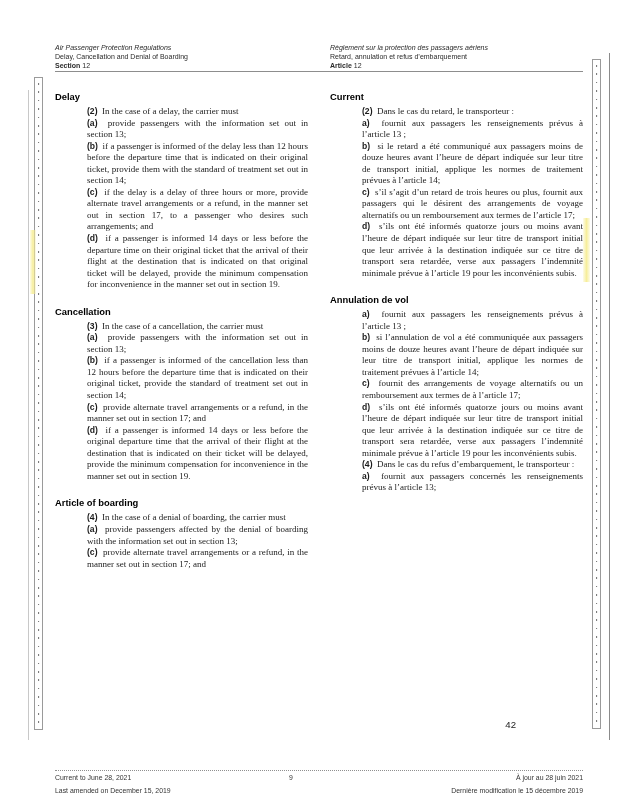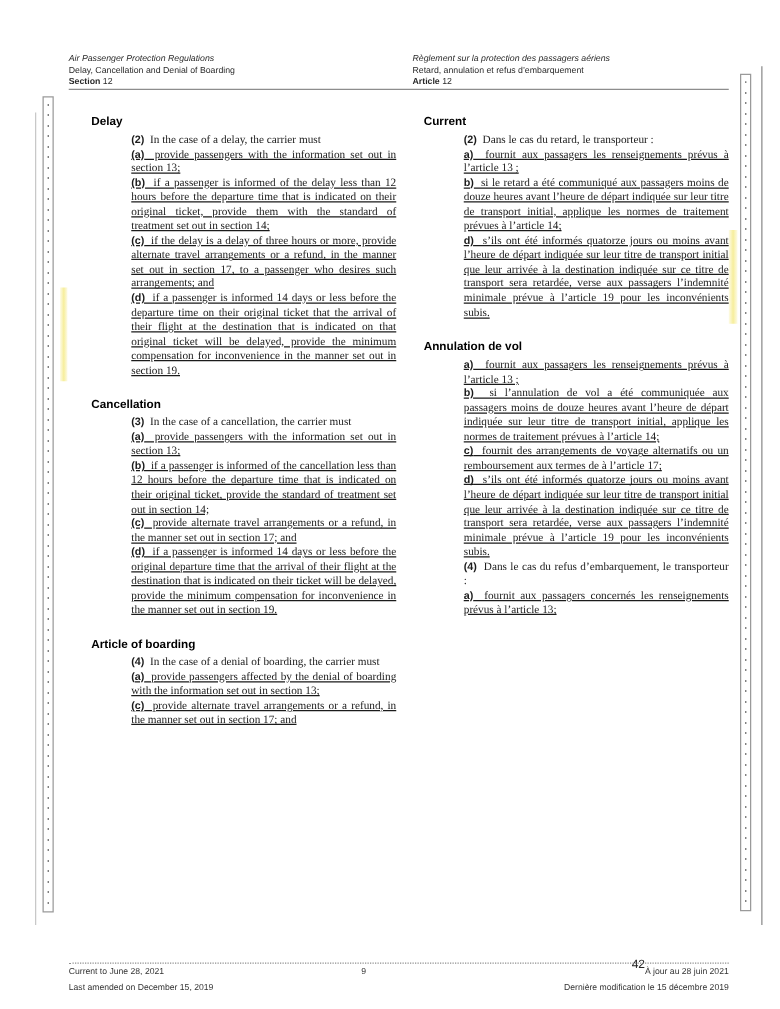--- a/index.html
+++ b/index.html
@@ -18,35 +18,35 @@
   .ruler-left{left:34px;top:77px;height:653px;}
   .ruler-right{left:592px;top:59px;height:670px;}
   .ruler .dots{position:absolute;left:50%;transform:translateX(-50%);top:5px;bottom:5px;width:1.8px;
     background-image:repeating-linear-gradient(to bottom,#6e6e6e 0 1.7px,transparent 1.7px 8.4px);}
   .vline{position:absolute;width:0;}
   .vline-right{left:609px;top:53px;height:687px;border-left:1px solid #8b8b8b;}
   .vline-left{left:28px;top:90px;height:650px;border-left:1px solid #c8c8c8;}
 
   
   .main{position:absolute;top:76px;left:55px;width:528px;display:flex;align-items:flex-start;}
-  .col{width:253px;margin-left:18px;}
+  .col{width:253px;}
   .col-fr{margin-left:22px;}
   .sec-heading{font-family:"Liberation Sans",sans-serif;font-weight:bold;font-size:9.4px;line-height:11px;
                color:#000;margin:15px 0 4px 0;}
   .main p{margin:0;font-size:9px;line-height:11.55px;text-align:justify;padding-left:32px;}
   .intro{margin-top:2px;}
-  .item{margin-top:8.5px;margin-left:13px;position:relative;text-decoration:underline;}
+  .item{margin-top:8.5px;margin-left:13px;position:relative;}
   .lbl{font-family:"Liberation Sans",sans-serif;font-weight:bold;font-size:8.6px;}
   .hl-left::before{content:"";position:absolute;left:-25px;top:-3px;bottom:-3px;width:6px;
     background:linear-gradient(to right,rgba(248,240,165,.25),rgba(246,237,150,.95),rgba(248,240,165,.25));}
   .hl-right::after{content:"";position:absolute;right:-7px;top:-3px;bottom:-3px;width:7px;
     background:linear-gradient(to right,rgba(248,240,165,.25),rgba(246,237,150,.95),rgba(248,240,165,.25));}
 
   
-  .reg-page-num{position:absolute;top:766px;right:108px;font-family:"Liberation Sans",sans-serif;
+  .reg-page-num{position:absolute;top:719px;right:108px;font-family:"Liberation Sans",sans-serif;
                 font-size:9.6px;color:#222;}
   .footer-rule{position:absolute;top:770px;left:55px;width:528px;border-top:1px dotted #8f8f8f;}
   .footer-row{position:absolute;left:55px;width:528px;display:flex;justify-content:space-between;
               font-family:"Liberation Sans",sans-serif;font-size:6.9px;color:#333;}
   .footer-row1{top:774px;}
   .footer-row2{top:786.5px;}
   .pdf-page-num{position:absolute;left:234px;top:0;}
 </style>
 </head>
 <body>
@@ -93,20 +93,21 @@
         <div class="sec-heading">Article of boarding</div>
         <p class="intro"><b class="lbl">(4)</b>&nbsp; In the case of a denial of boarding, the carrier must</p>
         <p class="item"><b class="lbl">(a)</b>&nbsp; provide passengers affected by the denial of boarding with the information set out in section 13;</p>
         <p class="item"><b class="lbl">(c)</b>&nbsp; provide alternate travel arrangements or a refund, in the manner set out in section 17; and</p>
       </div>
     <div class="col col-fr" id="col-fr">
         <div class="sec-heading">Current</div>
         <p class="intro"><b class="lbl">(2)</b>&nbsp; Dans le cas du retard, le transporteur :</p>
         <p class="item"><b class="lbl">a)</b>&nbsp; fournit aux passagers les renseignements prévus à l’article 13 ;</p>
         <p class="item"><b class="lbl">b)</b>&nbsp; si le retard a été communiqué aux passagers moins de douze heures avant l’heure de départ indiquée sur leur titre de transport initial, applique les normes de traitement prévues à l’article 14;</p>
+        <p class="item"><b class="lbl">c)</b>&nbsp; s’il s’agit d’un retard de trois heures ou plus, fournit aux passagers qui le désirent des arrangements de voyage alternatifs ou un remboursement aux termes de l’article 17;</p>
         <p class="item hl-right"><b class="lbl">d)</b>&nbsp; s’ils ont été informés quatorze jours ou moins avant l’heure de départ indiquée sur leur titre de transport initial que leur arrivée à la destination indiquée sur ce titre de transport sera retardée, verse aux passagers l’indemnité minimale prévue à l’article 19 pour les inconvénients subis.</p>
         <div class="sec-heading">Annulation de vol</div>
         <p class="item"><b class="lbl">a)</b>&nbsp; fournit aux passagers les renseignements prévus à l’article 13 ;</p>
         <p class="item"><b class="lbl">b)</b>&nbsp; si l’annulation de vol a été communiquée aux passagers moins de douze heures avant l’heure de départ indiquée sur leur titre de transport initial, applique les normes de traitement prévues à l’article 14;</p>
         <p class="item"><b class="lbl">c)</b>&nbsp; fournit des arrangements de voyage alternatifs ou un remboursement aux termes de à l’article 17;</p>
         <p class="item"><b class="lbl">d)</b>&nbsp; s’ils ont été informés quatorze jours ou moins avant l’heure de départ indiquée sur leur titre de transport initial que leur arrivée à la destination indiquée sur ce titre de transport sera retardée, verse aux passagers l’indemnité minimale prévue à l’article 19 pour les inconvénients subis.</p>
         <p class="intro"><b class="lbl">(4)</b>&nbsp; Dans le cas du refus d’embarquement, le transporteur :</p>
         <p class="item"><b class="lbl">a)</b>&nbsp; fournit aux passagers concernés les renseignements prévus à l’article 13;</p>
       </div>
   </div>

